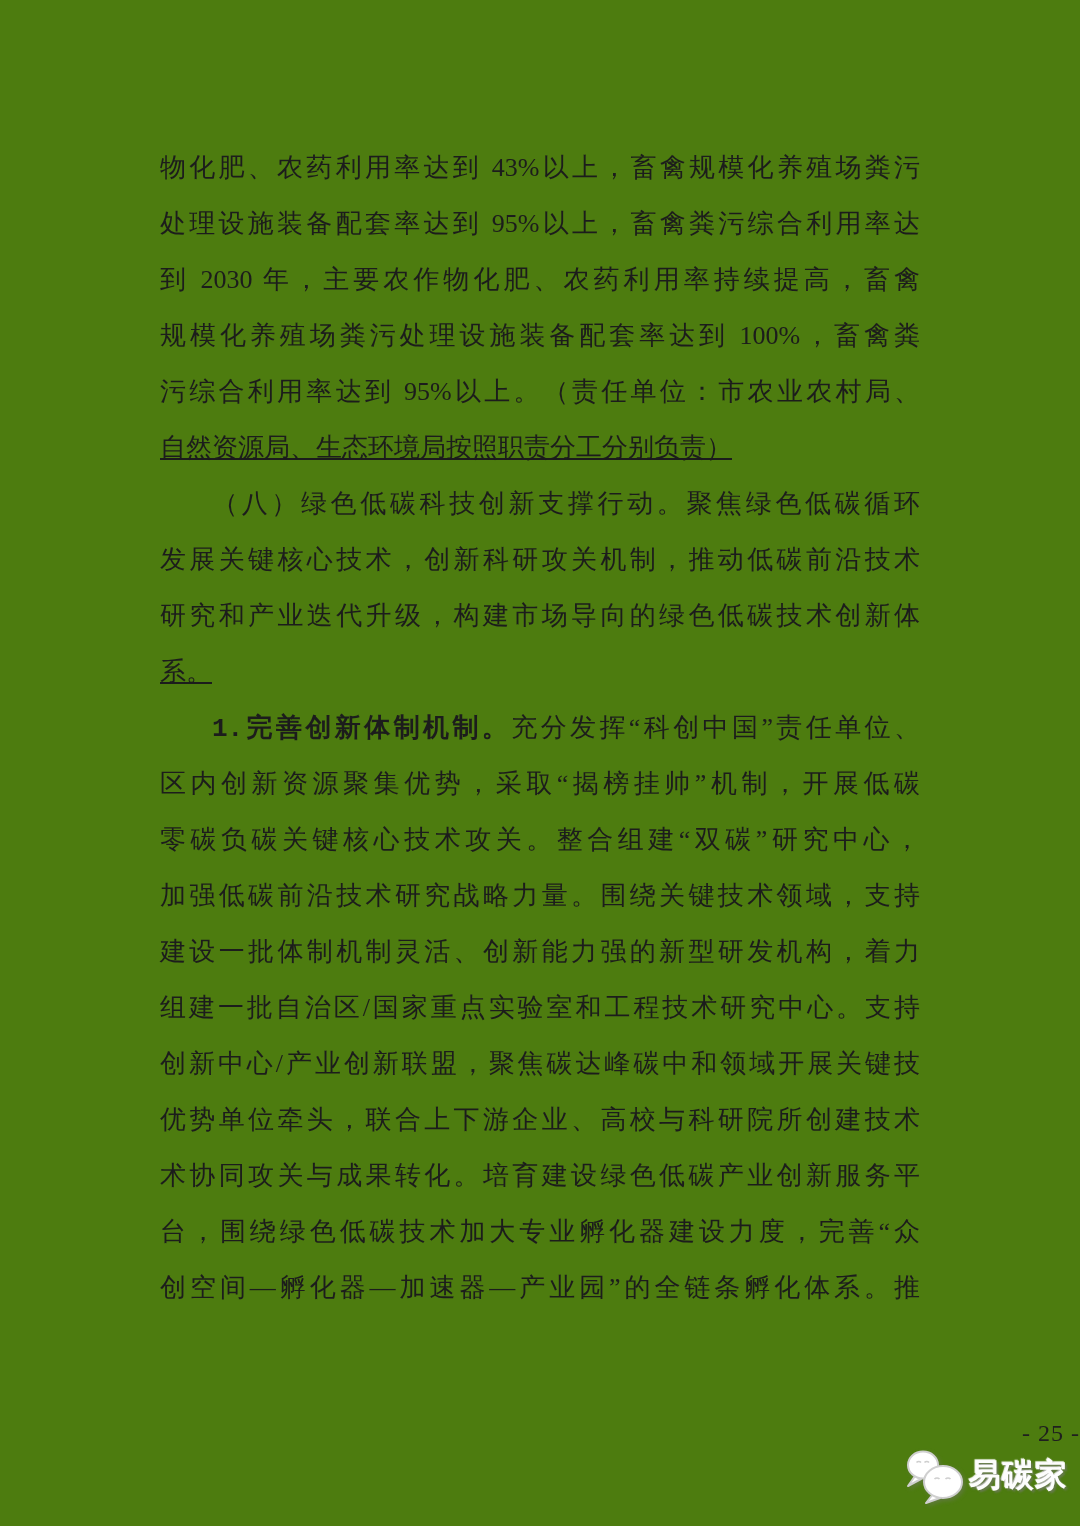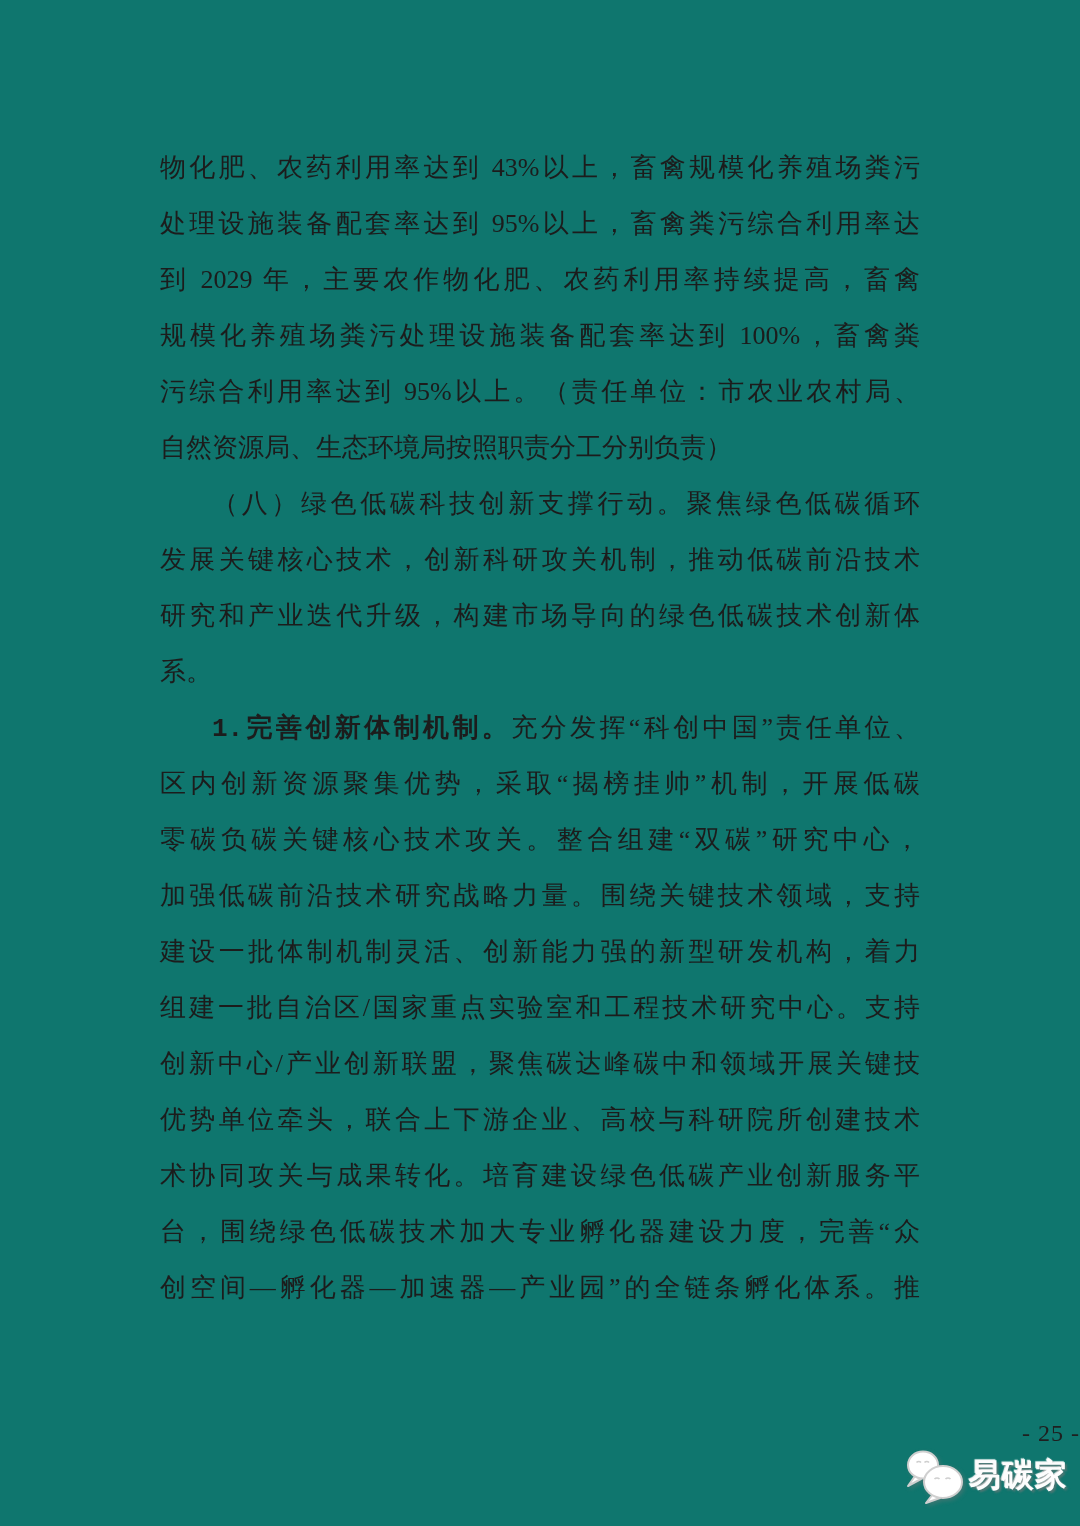--- a/index.html
+++ b/index.html
@@ -10,40 +10,41 @@
   body {
     width: 1080px;
     height: 1526px;
     background: #ffffff;
     position: relative;
     font-family: "Liberation Serif", "DejaVu Serif", serif;
   }
   .page {
     position: absolute;
     inset: 0;
-    background: #0f766e;
+    background: #4d7c0f;
     overflow: hidden;
   }
   .text-block {
     position: absolute;
     left: 160px;
     top: 140px;
     width: 760px;
   }
   .line {
     font-size: 26px;
     line-height: 56px;
     height: 56px;
     color: #1c1c1c;
     text-align: justify;
     text-align-last: justify;
     white-space: normal;
   }
   .line.para-end {
     text-align-last: left;
+    text-decoration: underline;
   }
   .line.indent {
     padding-left: 52px;
   }
   .seg-bold {
     font-weight: bold;
     font-family: Liberation Mono, monospace;
   }
   .page-number {
     position: absolute;
@@ -79,21 +80,21 @@
   }
 </style>
 </head>
 <body>
 
 <div class="page">
 
   <div class="text-block" id="text-block">
       <div class="line"><span>物化肥、农药利用率达到 43%以上，畜禽规模化养殖场粪污</span></div>
       <div class="line"><span>处理设施装备配套率达到 95%以上，畜禽粪污综合利用率达</span></div>
-      <div class="line"><span>到 2029 年，主要农作物化肥、农药利用率持续提高，畜禽</span></div>
+      <div class="line"><span>到 2030 年，主要农作物化肥、农药利用率持续提高，畜禽</span></div>
       <div class="line"><span>规模化养殖场粪污处理设施装备配套率达到 100%，畜禽粪</span></div>
       <div class="line"><span>污综合利用率达到 95%以上。（责任单位：市农业农村局、</span></div>
       <div class="line para-end"><span>自然资源局、生态环境局按照职责分工分别负责）</span></div>
       <div class="line indent"><span>（八）绿色低碳科技创新支撑行动。聚焦绿色低碳循环</span></div>
       <div class="line"><span>发展关键核心技术，创新科研攻关机制，推动低碳前沿技术</span></div>
       <div class="line"><span>研究和产业迭代升级，构建市场导向的绿色低碳技术创新体</span></div>
       <div class="line para-end"><span>系。</span></div>
       <div class="line indent"><span class="seg-bold">1.完善创新体制机制。</span><span>充分发挥“科创中国”责任单位、</span></div>
       <div class="line"><span>区内创新资源聚集优势，采取“揭榜挂帅”机制，开展低碳</span></div>
       <div class="line"><span>零碳负碳关键核心技术攻关。整合组建“双碳”研究中心，</span></div>

